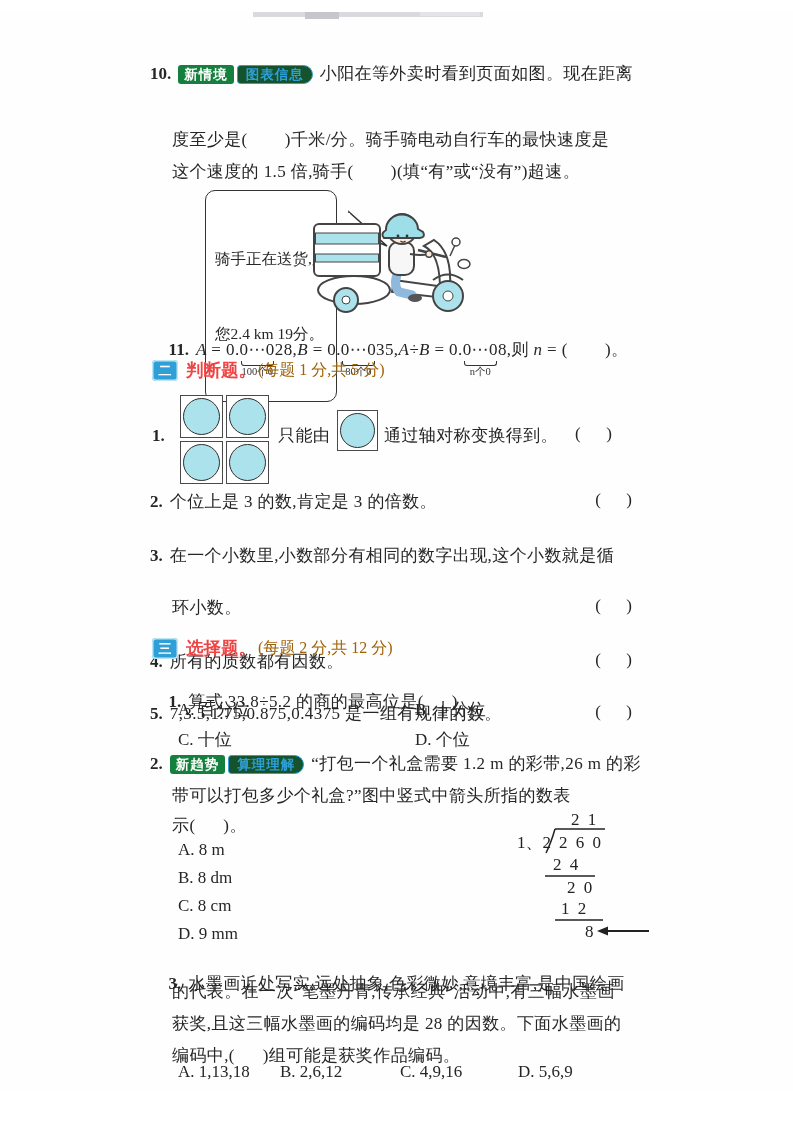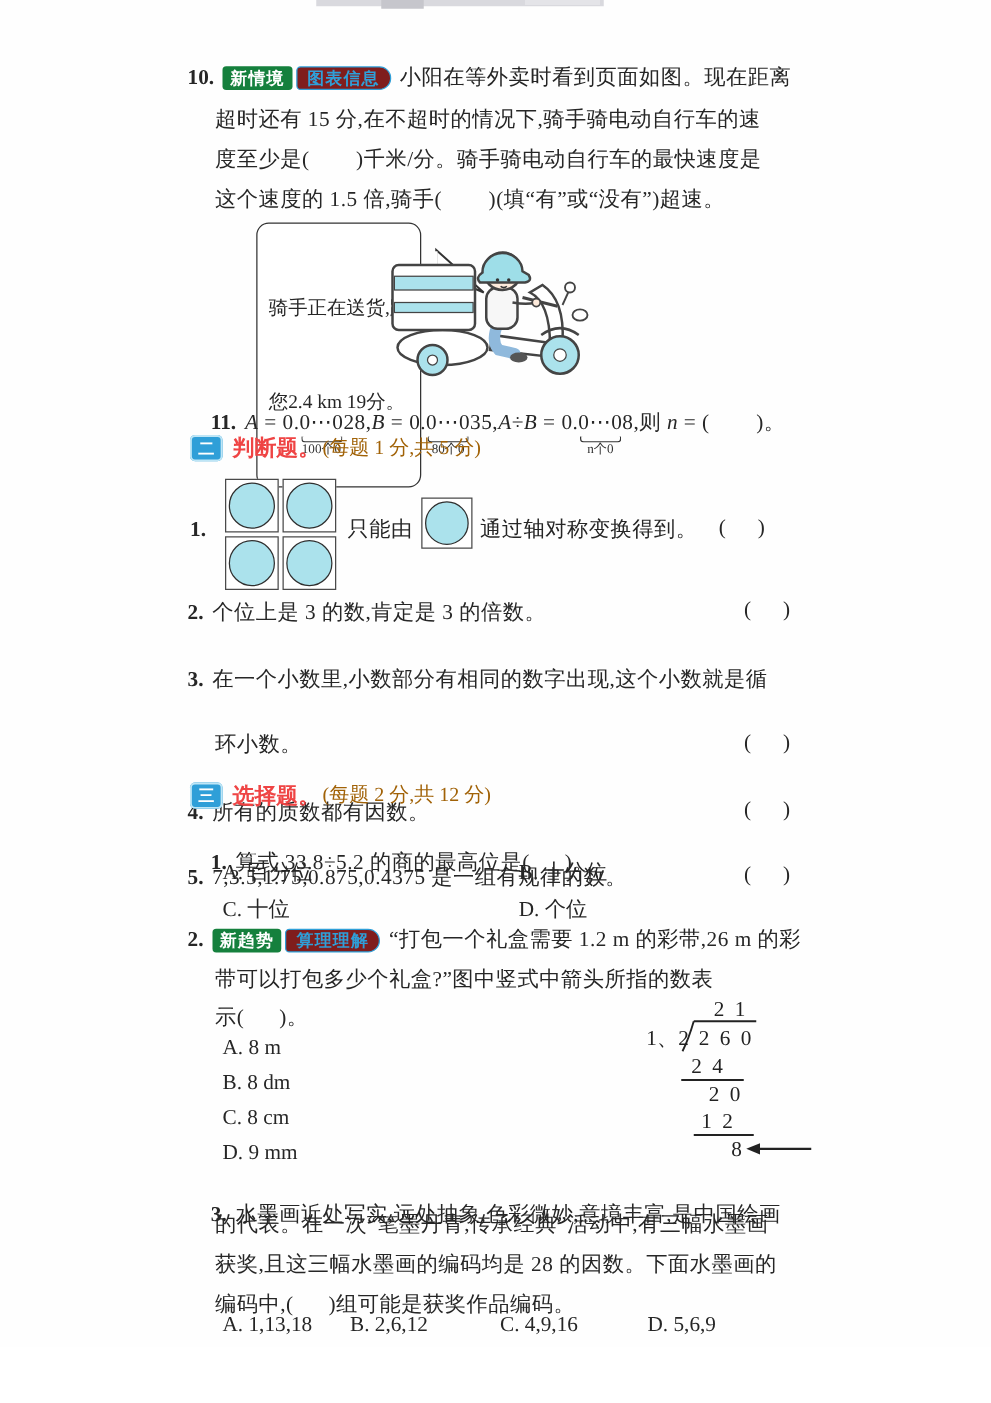--- a/index.html
+++ b/index.html
@@ -1,26 +1,26 @@
 <!DOCTYPE html>
 <html><head>
 <meta charset="utf-8">
 <style>
   html,body{margin:0;padding:0;background:#ffffff;}
   #page{position:relative;width:793px;height:1078px;background:#fefefe;overflow:hidden;
-        font-family:"Liberation Serif","DejaVu Serif",serif;color:#262626;}
+        font-family:"Liberation Serif","DejaVu Serif",serif;color:#262626;margin-top:12px;}
   .abs{position:absolute;}
   .line{white-space:pre;font-size:17px;line-height:24px;letter-spacing:0.4px;color:#262626;}
   .qnum{font-weight:bold;margin-right:7px;letter-spacing:0;}
   .row{display:flex;align-items:center;}
   
   .badge-solid{display:inline-block;background:#15803d;color:#fff;border-radius:3px;
      font-family:"Liberation Sans",sans-serif;font-size:13.5px;font-weight:bold;
      padding:2px 6px;line-height:15px;letter-spacing:1px;}
-  .badge-outline{display:inline-block;border:1.5px solid #2f9fd8;color:#2f9fd8;background:#7f1d1d;
+  .badge-outline{display:inline-block;border:1.5px solid #2f9fd8;color:#2f9fd8;background:#14532d;
      border-radius:4px 11px 11px 4px;font-family:"Liberation Sans",sans-serif;font-size:13.5px;
      font-weight:bold;padding:1px 8px;line-height:15px;margin-left:3px;margin-right:7px;letter-spacing:1px;}
   
   .sec-icon{display:inline-block;width:26px;height:21px;background:#2f9fd8;color:#fff;
      border-radius:4px;text-align:center;font-family:"Liberation Sans",sans-serif;
      font-size:13px;font-weight:bold;line-height:21px;margin-right:8px;box-shadow:inset 0 0 0 1.5px #bfe6f6;}
   .sec-title{font-family:"Liberation Sans",sans-serif;font-weight:bold;font-size:17.5px;color:#ef4444;}
   .sec-note{font-size:16px;color:#a16207;margin-left:2px;}
   
   .bubble{border:1.6px solid #333;border-radius:10px;background:#fff;padding:5px 9px;
@@ -56,21 +56,20 @@
   <div class="abs top-artifact" style="left:253px;top:0;width:230px;height:5px;"></div>
   <div class="abs top-artifact" style="left:305px;top:0;width:34px;height:7px;background:#c6c6cc;"></div>
   <div class="abs top-artifact" style="left:420px;top:0;width:60px;height:4px;background:#e4e4e8;"></div>
 
   <div class="abs row" style="left:150px;top:50px;">
     <span class="line qnum">10.</span>
     <span class="badge-solid">新情境</span>
     <span class="badge-outline">图表信息</span>
     <span class="line">小阳在等外卖时看到页面如图。现在距离</span>
   </div>
-  <div class="abs line" style="left:172px;top:84px;">超时还有 15 分,在不超时的情况下,骑手骑电动自行车的速</div>
   <div class="abs line" style="left:172px;top:116px;">度至少是(        )千米/分。骑手骑电动自行车的最快速度是</div>
   <div class="abs line" style="left:172px;top:148px;">这个速度的 1.5 倍,骑手(        )(填“有”或“没有”)超速。</div>
 
   <div class="abs bubble" style="left:205px;top:178px;">
     <div>骑手正在送货,距</div>
     <div>您2.4 km 19分。</div>
   </div>
   <svg class="abs" style="left:347px;top:196px;" width="44" height="42">
     <polygon points="2,4 40,38 2,22" fill="#ffffff" stroke="#333" stroke-width="1.6"></polygon>
     <rect x="0" y="5" width="3" height="16" fill="#ffffff"></rect>

